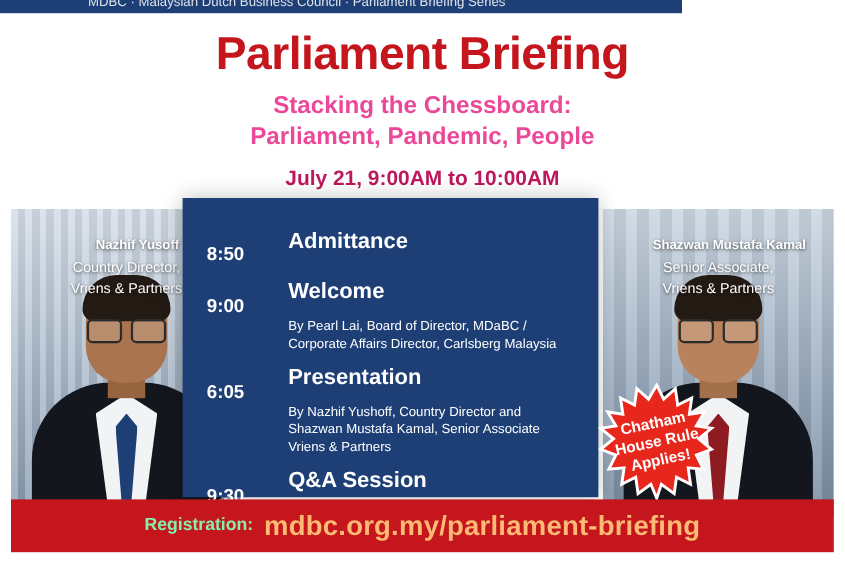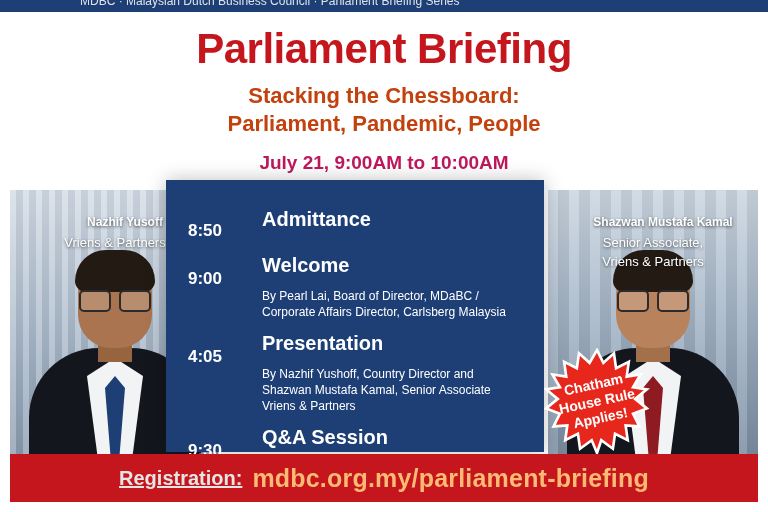--- a/index.html
+++ b/index.html
@@ -12,21 +12,21 @@
     height: 512px;
     overflow: hidden;
     font-family: "Liberation Sans", sans-serif;
     position: relative;
   }
 
   
   .top-strip {
     position: absolute;
     top: 0; left: 0;
-    width: 768px;
+    width: 620px;
     height: 12px;
     background: #1d3f76;
     overflow: hidden;
   }
   .top-strip-text {
     position: absolute;
     top: -6px;
     left: 80px;
     width: 620px;
     color: #ffffff;
@@ -49,21 +49,21 @@
     line-height: 46px;
     font-weight: bold;
     color: #c4161c;
     letter-spacing: -0.5px;
   }
   .subtitle {
     margin: 10px 0 0 0;
     font-size: 22px;
     line-height: 28px;
     font-weight: bold;
-    color: #c2410c;
+    color: #ec4899;
   }
   .datetime {
     margin: 14px 0 0 0;
     font-size: 19px;
     line-height: 22px;
     font-weight: bold;
     color: #be185d;
   }
 
   
@@ -287,24 +287,23 @@
     width: 748px;
     height: 48px;
     background: #c4161c;
     z-index: 5;
     display: flex;
     align-items: center;
     justify-content: center;
     gap: 10px;
   }
   .footer .reg-label {
-    color: #e5e5e5;
-    font-size: 20px;
-    font-weight: bold;
-    text-decoration: underline;
+    color: #86efac;
+    font-size: 16px;
+    font-weight: bold;
   }
   .footer .reg-url {
     color: #fdba74;
     font-size: 25px;
     font-weight: bold;
     letter-spacing: .2px;
   }
 </style>
 </head>
 <body>
@@ -328,20 +327,21 @@
     <div class="body"></div>
     <div class="shirt"></div>
     <div class="tie"></div>
     <div class="neck"></div>
     <div class="head"></div>
     <div class="hair"></div>
     <div class="glasses"></div>
   </div>
   <div class="photo-caption">
     <div class="name">Nazhif Yusoff</div>
+    <div class="role">Country Director,</div>
     <div class="role">Vriens &amp; Partners</div>
   </div>
 </div>
 
 <div class="photo right">
   <div class="photo-bg"></div>
   <div class="person">
     <div class="body"></div>
     <div class="shirt"></div>
     <div class="tie"></div>
@@ -369,21 +369,21 @@
 
     <div class="row">
       <div class="time">9:00</div>
       <div class="body-col">
         <div class="heading">Welcome</div>
         <div class="detail">By Pearl Lai, Board of Director, MDaBC / Corporate Affairs Director, Carlsberg Malaysia</div>
       </div>
     </div>
 
     <div class="row">
-      <div class="time">4:05</div>
+      <div class="time">6:05</div>
       <div class="body-col">
         <div class="heading">Presentation</div>
         <div class="detail">By Nazhif Yushoff, Country Director and Shazwan Mustafa Kamal, Senior Associate Vriens &amp; Partners</div>
       </div>
     </div>
 
     <div class="row">
       <div class="time">9:30</div>
       <div class="body-col">
         <div class="heading">Q&amp;A Session</div>

